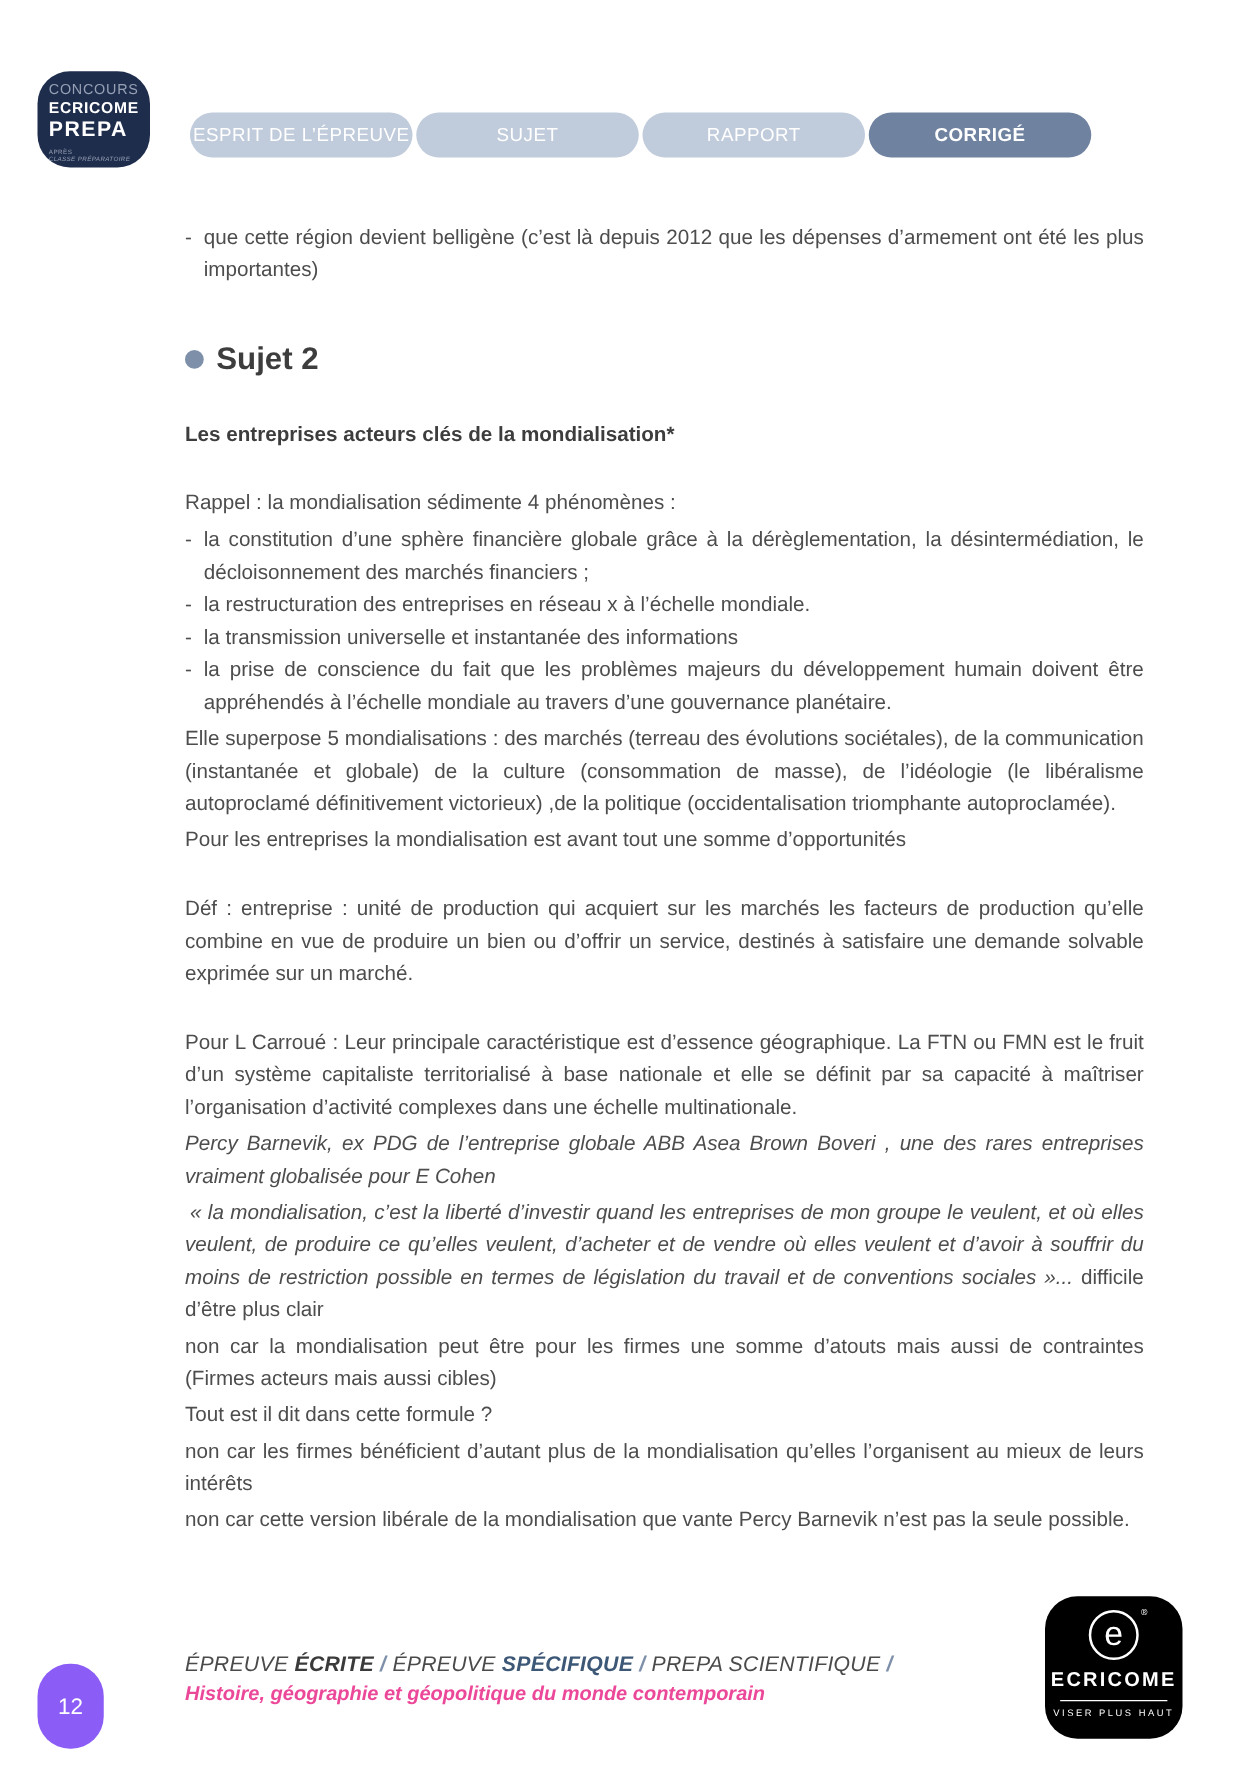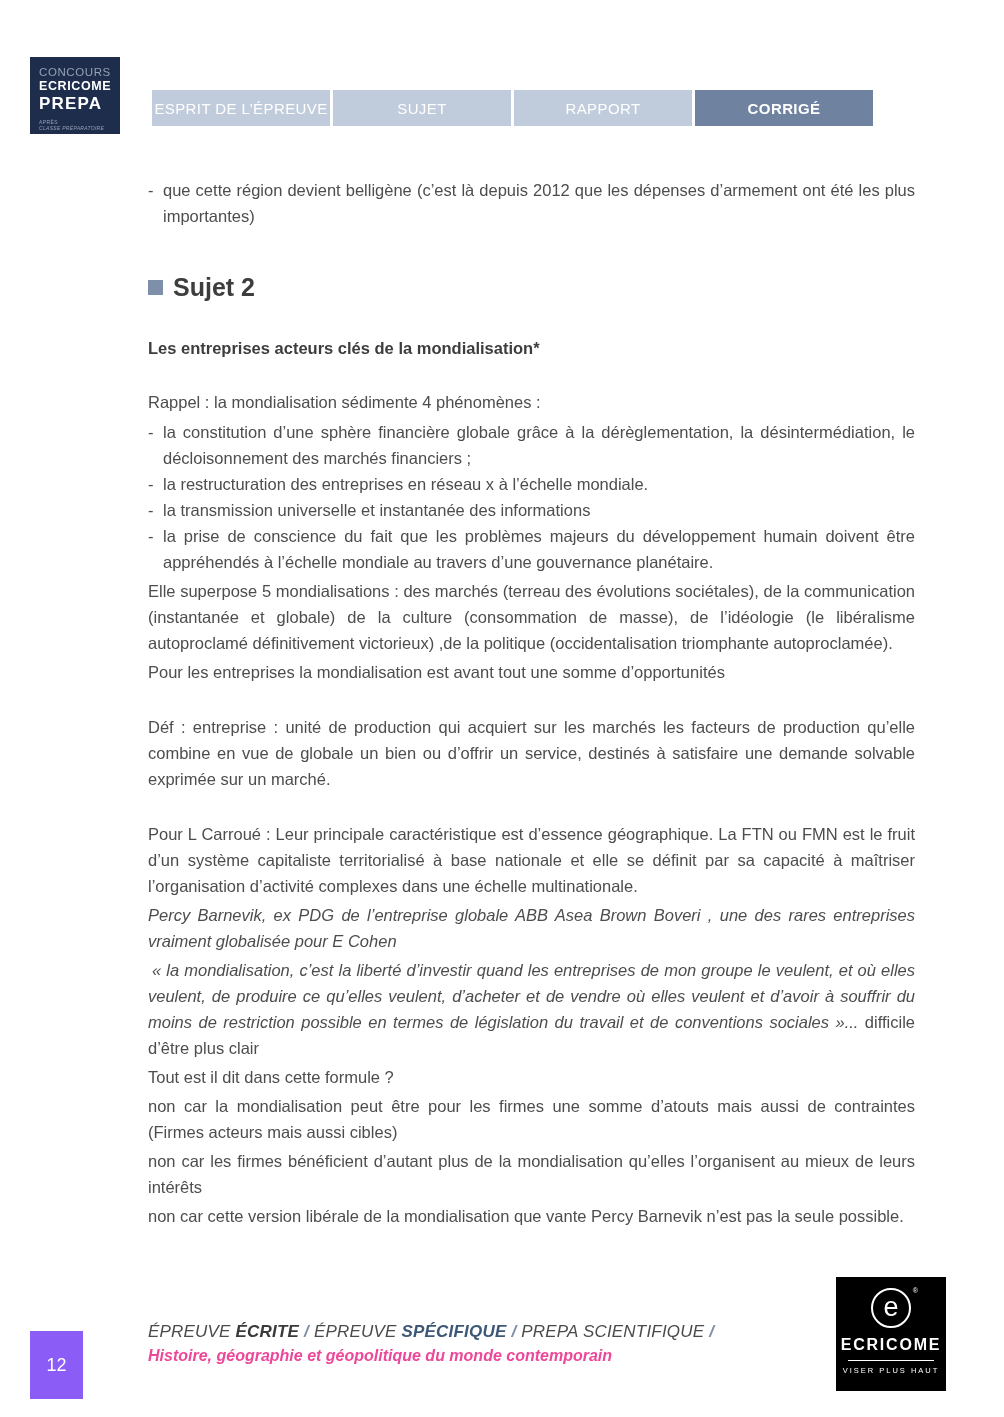--- a/index.html
+++ b/index.html
@@ -1,15 +1,15 @@
 <!DOCTYPE html>
 <html><head>
 <meta charset="utf-8">
 <style>
-  * { margin:0; padding:0; box-sizing:border-box; }
+  * { margin:0; padding:0; box-sizing:border-box;border-radius:26px; }
   html,body { background:#ffffff; }
   body {
     width:1004px; height:1417px; position:relative;
     font-family:"Liberation Sans", sans-serif;
     -webkit-font-smoothing:antialiased;
   }
   .page { position:absolute; inset:0; background:#ffffff; overflow:hidden; }
 
   
   .logo-box {
@@ -125,30 +125,30 @@
     <div class="dash-list">
       <div class="dash-item">la constitution d’une sphère financière globale grâce à la dérèglementation, la désintermédiation, le décloisonnement des marchés financiers ;</div>
       <div class="dash-item">la restructuration des entreprises en réseau x à l’échelle mondiale.</div>
       <div class="dash-item">la transmission universelle et instantanée des informations</div>
       <div class="dash-item">la prise de conscience du fait que les problèmes majeurs du développement humain doivent être appréhendés à l’échelle mondiale au travers d’une gouvernance planétaire.</div>
     </div>
 
     <p class="para">Elle superpose 5 mondialisations : des marchés (terreau des évolutions sociétales), de la communication (instantanée et globale)  de la culture (consommation de masse), de l’idéologie (le libéralisme autoproclamé définitivement victorieux) ,de la politique (occidentalisation triomphante autoproclamée).</p>
     <p class="para">Pour les entreprises la mondialisation est avant tout une somme d’opportunités</p>
 
-    <p class="para gap-blank">Déf : entreprise : unité de production qui acquiert sur les marchés les facteurs de production qu’elle combine en vue de globale un bien ou d’offrir un service, destinés à satisfaire une demande solvable exprimée sur un marché.</p>
+    <p class="para gap-blank">Déf : entreprise : unité de production qui acquiert sur les marchés les facteurs de production qu’elle combine en vue de produire un bien ou d’offrir un service, destinés à satisfaire une demande solvable exprimée sur un marché.</p>
 
     <p class="para gap-blank">Pour L Carroué : Leur principale caractéristique est d’essence géographique. La FTN ou FMN est le fruit d’un système capitaliste territorialisé à base nationale et elle se définit par sa capacité à maîtriser l’organisation d’activité complexes dans une échelle multinationale.</p>
 
     <p class="para italic">Percy Barnevik, ex PDG de l’entreprise globale ABB Asea Brown Boveri , une des rares entreprises vraiment globalisée pour E Cohen</p>
 
     <p class="para italic quote"><span>« la mondialisation, c’est la liberté d’investir quand les entreprises de mon groupe le  veulent, et où elles veulent, de produire ce qu’elles veulent, d’acheter et de vendre où elles veulent et d’avoir à souffrir du moins de restriction possible en termes de législation du travail et de conventions sociales »...</span><span class="roman"> difficile d’être plus clair</span></p>
 
+    <p class="para">non car la mondialisation peut être pour les firmes une somme d’atouts  mais aussi de contraintes (Firmes acteurs mais aussi cibles)</p>
     <p class="para">Tout est il dit dans cette formule ?</p>
-    <p class="para">non car la mondialisation peut être pour les firmes une somme d’atouts  mais aussi de contraintes (Firmes acteurs mais aussi cibles)</p>
     <p class="para">non car les firmes bénéficient d’autant plus de la mondialisation qu’elles  l’organisent au mieux de leurs intérêts</p>
     <p class="para">non car cette version libérale de la mondialisation que vante Percy Barnevik n’est pas la seule possible.</p>
 
   </main>
 
   <div class="page-number">12</div>
 
   <footer class="footer-text">
     <div class="footer-line1">
       <span class="f-light">ÉPREUVE </span><span class="f-bold">ÉCRITE</span><span class="f-sep"> / </span><span class="f-light">ÉPREUVE </span><span class="f-bold-blue">SPÉCIFIQUE</span><span class="f-sep"> / </span><span class="f-light">PREPA SCIENTIFIQUE</span><span class="f-sep"> /</span>

